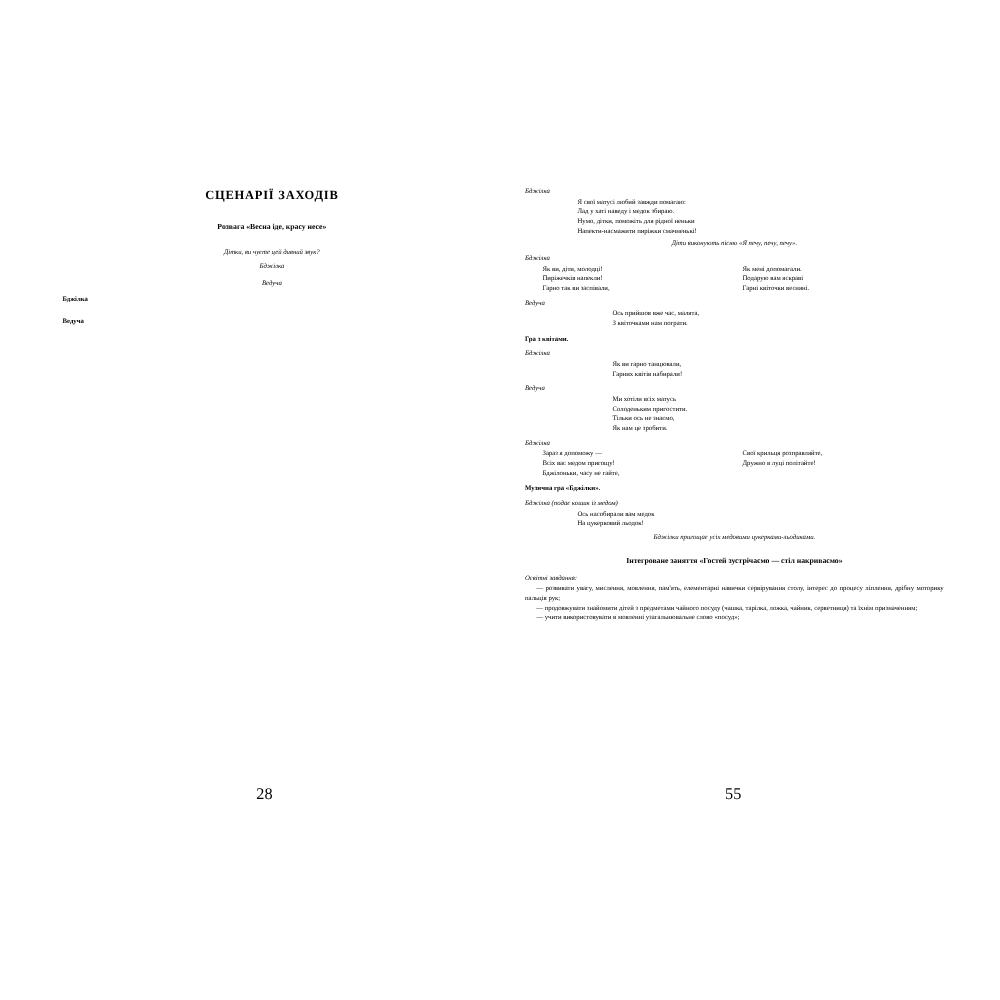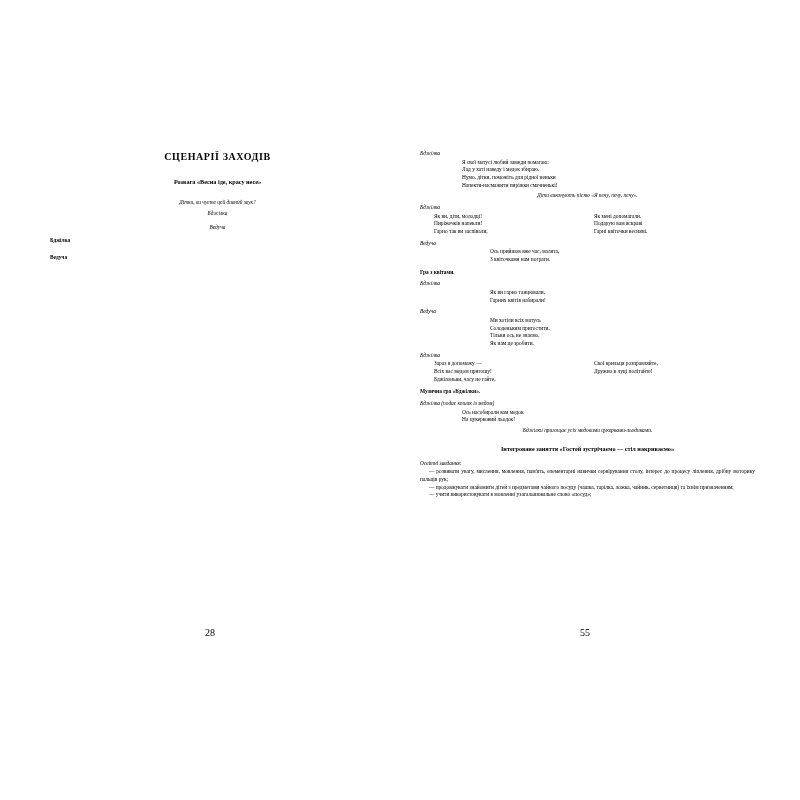--- a/index.html
+++ b/index.html
@@ -96,21 +96,21 @@
   }
   .just {
     text-align: justify;
     margin: 0;
   }
   .indent {
     text-indent: 9px;
   }
   .page-number {
     position: absolute;
-    font-size: 10px;
+    font-size: 13px;
     font-family: "Liberation Serif", serif;
   }
   .pn-left { left: 205px; top: 627px; }
   .pn-right { left: 580px; top: 627px; }
 </style>
 </head>
 <body>
 
 <div class="page-spread">
 

